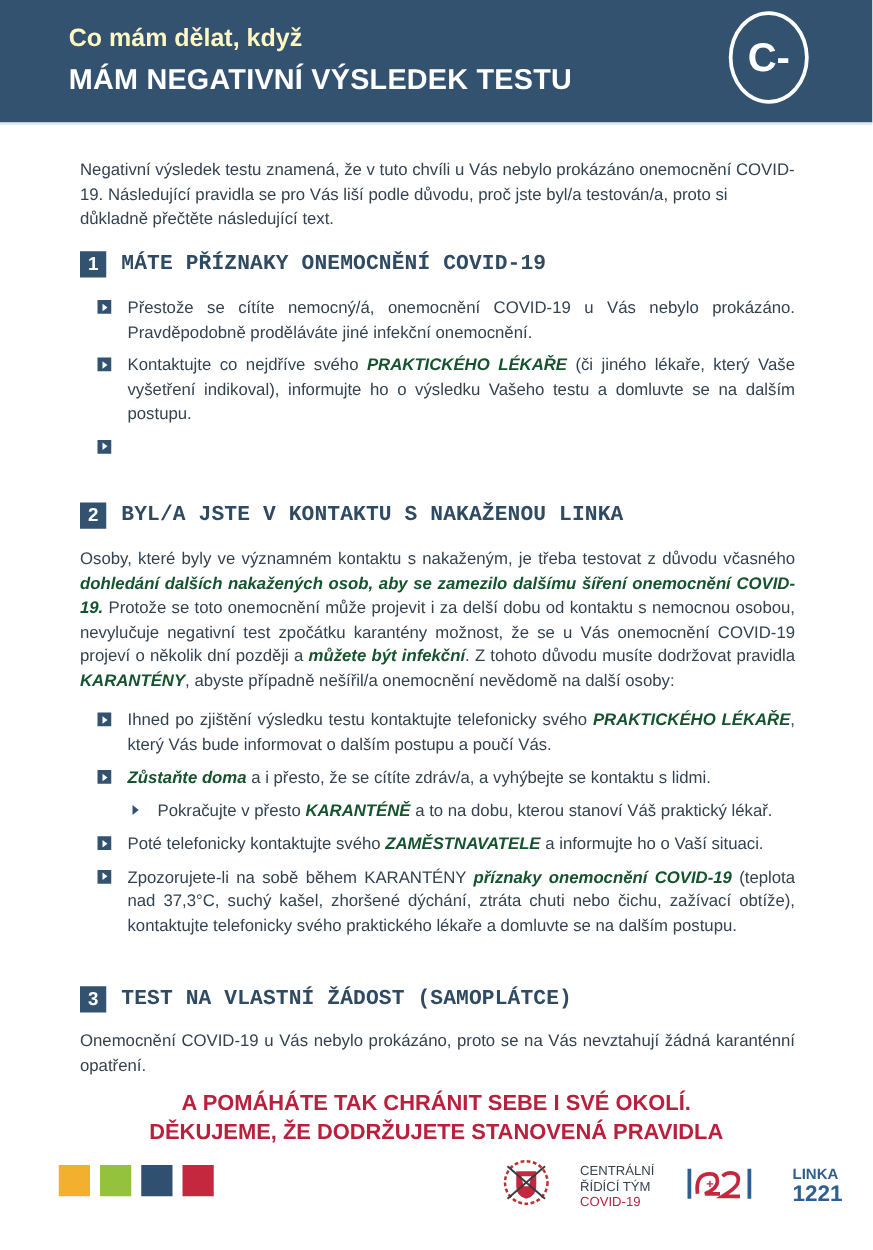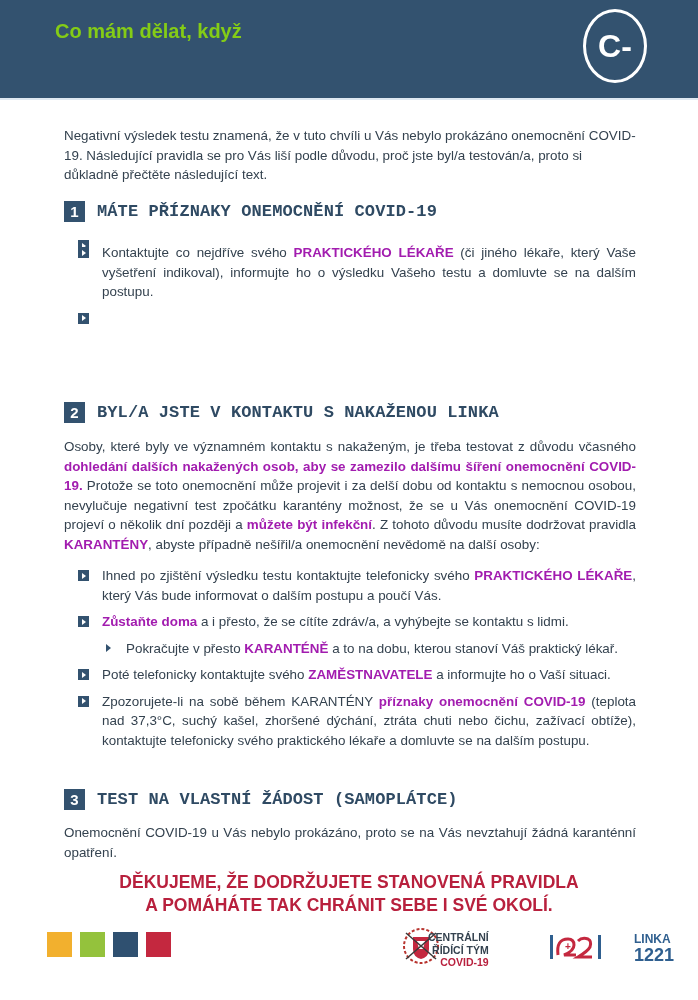--- a/index.html
+++ b/index.html
@@ -1,63 +1,64 @@
 <!DOCTYPE html>
 <html><head>
 <meta charset="utf-8">
 <style>
   html, body { margin:0; padding:0; }
   body { width:698px; height:1000px; background:#ffffff; font-family:"Liberation Sans", sans-serif; color:#34424f; overflow:hidden; position:relative; }
   .header { position:absolute; left:0; top:0; width:698px; height:98px; background:#33526f; }
-  .header-sub { position:absolute; left:55px; top:20px; color:#84cc16; font-size:20px; font-weight:bold; letter-spacing:0; }
+  .header-sub { position:absolute; left:55px; top:20px; color:#fef9c3; font-size:20px; font-weight:bold; letter-spacing:0; }
   .header-title { position:absolute; left:55px; top:50px; color:#fff; font-size:23px; font-weight:bold; letter-spacing:0.2px; }
   .badge-c { position:absolute; left:583px; top:9px; width:64px; height:74px; border:3px solid #fff; border-radius:50%; box-sizing:border-box; color:#fff; font-weight:bold; font-size:32px; display:flex; align-items:center; justify-content:center; }
   .hline { position:absolute; left:0; top:98px; width:698px; height:2px; background:#dfe8f1; }
   .intro { position:absolute; left:64px; top:126px; width:572px; font-size:13.4px; line-height:19.5px; }
   .sec-head { position:absolute; left:64px; display:flex; align-items:center; }
   .num { width:21px; height:21px; background:#33526f; color:#fff; font-weight:bold; font-size:15px; display:flex; align-items:center; justify-content:center; }
   .sec-title { margin-left:12px; font-size:17px; font-weight:bold; color:#2f4a63; letter-spacing:0.1px;font-family:Liberation Mono, monospace; }
   ul.blist { position:absolute; left:78px; width:558px; margin:0; padding:0; list-style:none; font-size:13.4px; line-height:19.5px; }
   ul.blist li { position:relative; padding-left:24px; margin-bottom:7px; text-align:justify; }
   .bul { position:absolute; left:0; top:4px; width:11px; height:11px; background:#33526f; }
   .bul::after { content:""; position:absolute; left:4px; top:2.5px; border-left:4px solid #fff; border-top:3px solid transparent; border-bottom:3px solid transparent; }
   .sub { position:relative; padding-left:48px !important; }
   .subtri { position:absolute; left:28px; top:5px; border-left:5px solid #33526f; border-top:4px solid transparent; border-bottom:4px solid transparent; }
-  .red { color:#a21caf; font-weight:bold; }
+  .red { color:#14532d; font-weight:bold;font-style:italic; }
   .para { position:absolute; left:64px; width:572px; font-size:13.4px; line-height:19.5px; text-align:justify; }
   .thanks { position:absolute; left:0; width:698px; top:871px; text-align:center; color:#b8203d; font-weight:bold; font-size:17.5px; line-height:23px; }
   .footer { position:absolute; top:925px; left:0; width:698px; height:50px; }
   .mz-logo { position:absolute; left:47px; top:7px; display:flex; gap:8px; }
   .mz-logo div { width:25px; height:25px; }
   .mz-text { position:absolute; left:180px; top:11px; font-size:11px; line-height:15px; color:#33526f; letter-spacing:0.3px; }
   .crest { position:absolute; left:400px; top:0; width:42px; height:42px; }
-  .crt-text { position:absolute; left:428px; top:6px; font-size:10.5px; font-weight:bold; line-height:12.5px; color:#34424f;text-align:right; }
+  .crt-text { position:absolute; left:464px; top:6px; font-size:10.5px; font-weight:normal; line-height:12.5px; color:#34424f; }
   .crt-text .c3 { color:#b8203d; }
   .linka-logo { position:absolute; left:548px; top:8px; }
   .linka-text { position:absolute; left:611px; top:7px; color:#2f5f8f; font-weight:bold; line-height:14px;margin-left:23px; }
 </style>
 </head>
 <body>
 
 <div class="header">
   <div class="header-sub">Co mám dělat, když</div>
+  <div class="header-title">MÁM NEGATIVNÍ VÝSLEDEK TESTU</div>
   <div class="badge-c">
       <span>C-</span>
     </div>
 </div>
 <div class="hline"></div>
 
 <div class="intro">Negativní výsledek testu znamená, že v tuto chvíli u Vás nebylo prokázáno onemocnění COVID-19. Následující pravidla se pro Vás liší podle důvodu, proč jste byl/a testován/a, proto si důkladně přečtěte následující text.</div>
 
 <div class="sec-head" style="top:201px;">
   <div class="num">1</div>
   <div class="sec-title">MÁTE PŘÍZNAKY ONEMOCNĚNÍ COVID-19</div>
 </div>
 <ul class="blist" style="top:236px;">
-  <li><span class="bul"></span></li>
+  <li><span class="bul"></span><span>Přestože se cítíte nemocný/á, onemocnění COVID-19 u Vás nebylo prokázáno. Pravděpodobně proděláváte jiné infekční onemocnění.</span></li>
   <li><span class="bul"></span><span>Kontaktujte co nejdříve svého </span><span class="red">PRAKTICKÉHO LÉKAŘE</span><span> (či jiného lékaře, který Vaše vyšetření indikoval), informujte ho o výsledku Vašeho testu a domluvte se na dalším postupu.</span></li>
   <li><span class="bul"></span></li>
 </ul>
 
 <div class="sec-head" style="top:402px;">
   <div class="num">2</div>
   <div class="sec-title">BYL/A JSTE V KONTAKTU S NAKAŽENOU LINKA</div>
 </div>
 <div class="para" style="top:437px;">
   <span>Osoby, které byly ve významném kontaktu s nakaženým, je třeba testovat z důvodu včasného </span><span class="red">dohledání dalších nakažených osob, aby se zamezilo dalšímu šíření onemocnění COVID-19.</span><span> Protože se toto onemocnění může projevit i za delší dobu od kontaktu s nemocnou osobou, nevylučuje negativní test zpočátku karantény možnost, že se u Vás onemocnění COVID-19 projeví o několik dní později a </span><span class="red">můžete být infekční</span><span>. Z tohoto důvodu musíte dodržovat pravidla </span><span class="red">KARANTÉNY</span><span>, abyste případně nešířil/a onemocnění nevědomě na další osoby:</span>
@@ -70,22 +71,22 @@
   <li><span class="bul"></span><span>Zpozorujete-li na sobě během KARANTÉNY </span><span class="red">příznaky onemocnění COVID-19</span><span> (teplota nad 37,3°C, suchý kašel, zhoršené dýchání, ztráta chuti nebo čichu, zažívací obtíže), kontaktujte telefonicky svého praktického lékaře a domluvte se na dalším postupu.</span></li>
 </ul>
 
 <div class="sec-head" style="top:789px;">
   <div class="num">3</div>
   <div class="sec-title">TEST NA VLASTNÍ ŽÁDOST (SAMOPLÁTCE)</div>
 </div>
 <div class="para" style="top:823px;">Onemocnění COVID-19 u Vás nebylo prokázáno, proto se na Vás nevztahují žádná karanténní opatření.</div>
 
 <div class="thanks">
+  <div>A POMÁHÁTE TAK CHRÁNIT SEBE I SVÉ OKOLÍ.</div>
   <div>DĚKUJEME, ŽE DODRŽUJETE STANOVENÁ PRAVIDLA</div>
-  <div>A POMÁHÁTE TAK CHRÁNIT SEBE I SVÉ OKOLÍ.</div>
 </div>
 
 <div class="footer">
   <div class="mz-logo">
     <div style="background:#f2b02e;"></div>
     <div style="background:#94c23c;"></div>
     <div style="background:#2f5070;"></div>
     <div style="background:#c4283f;"></div>
   </div>
   <svg class="crest" viewBox="0 0 42 42">

